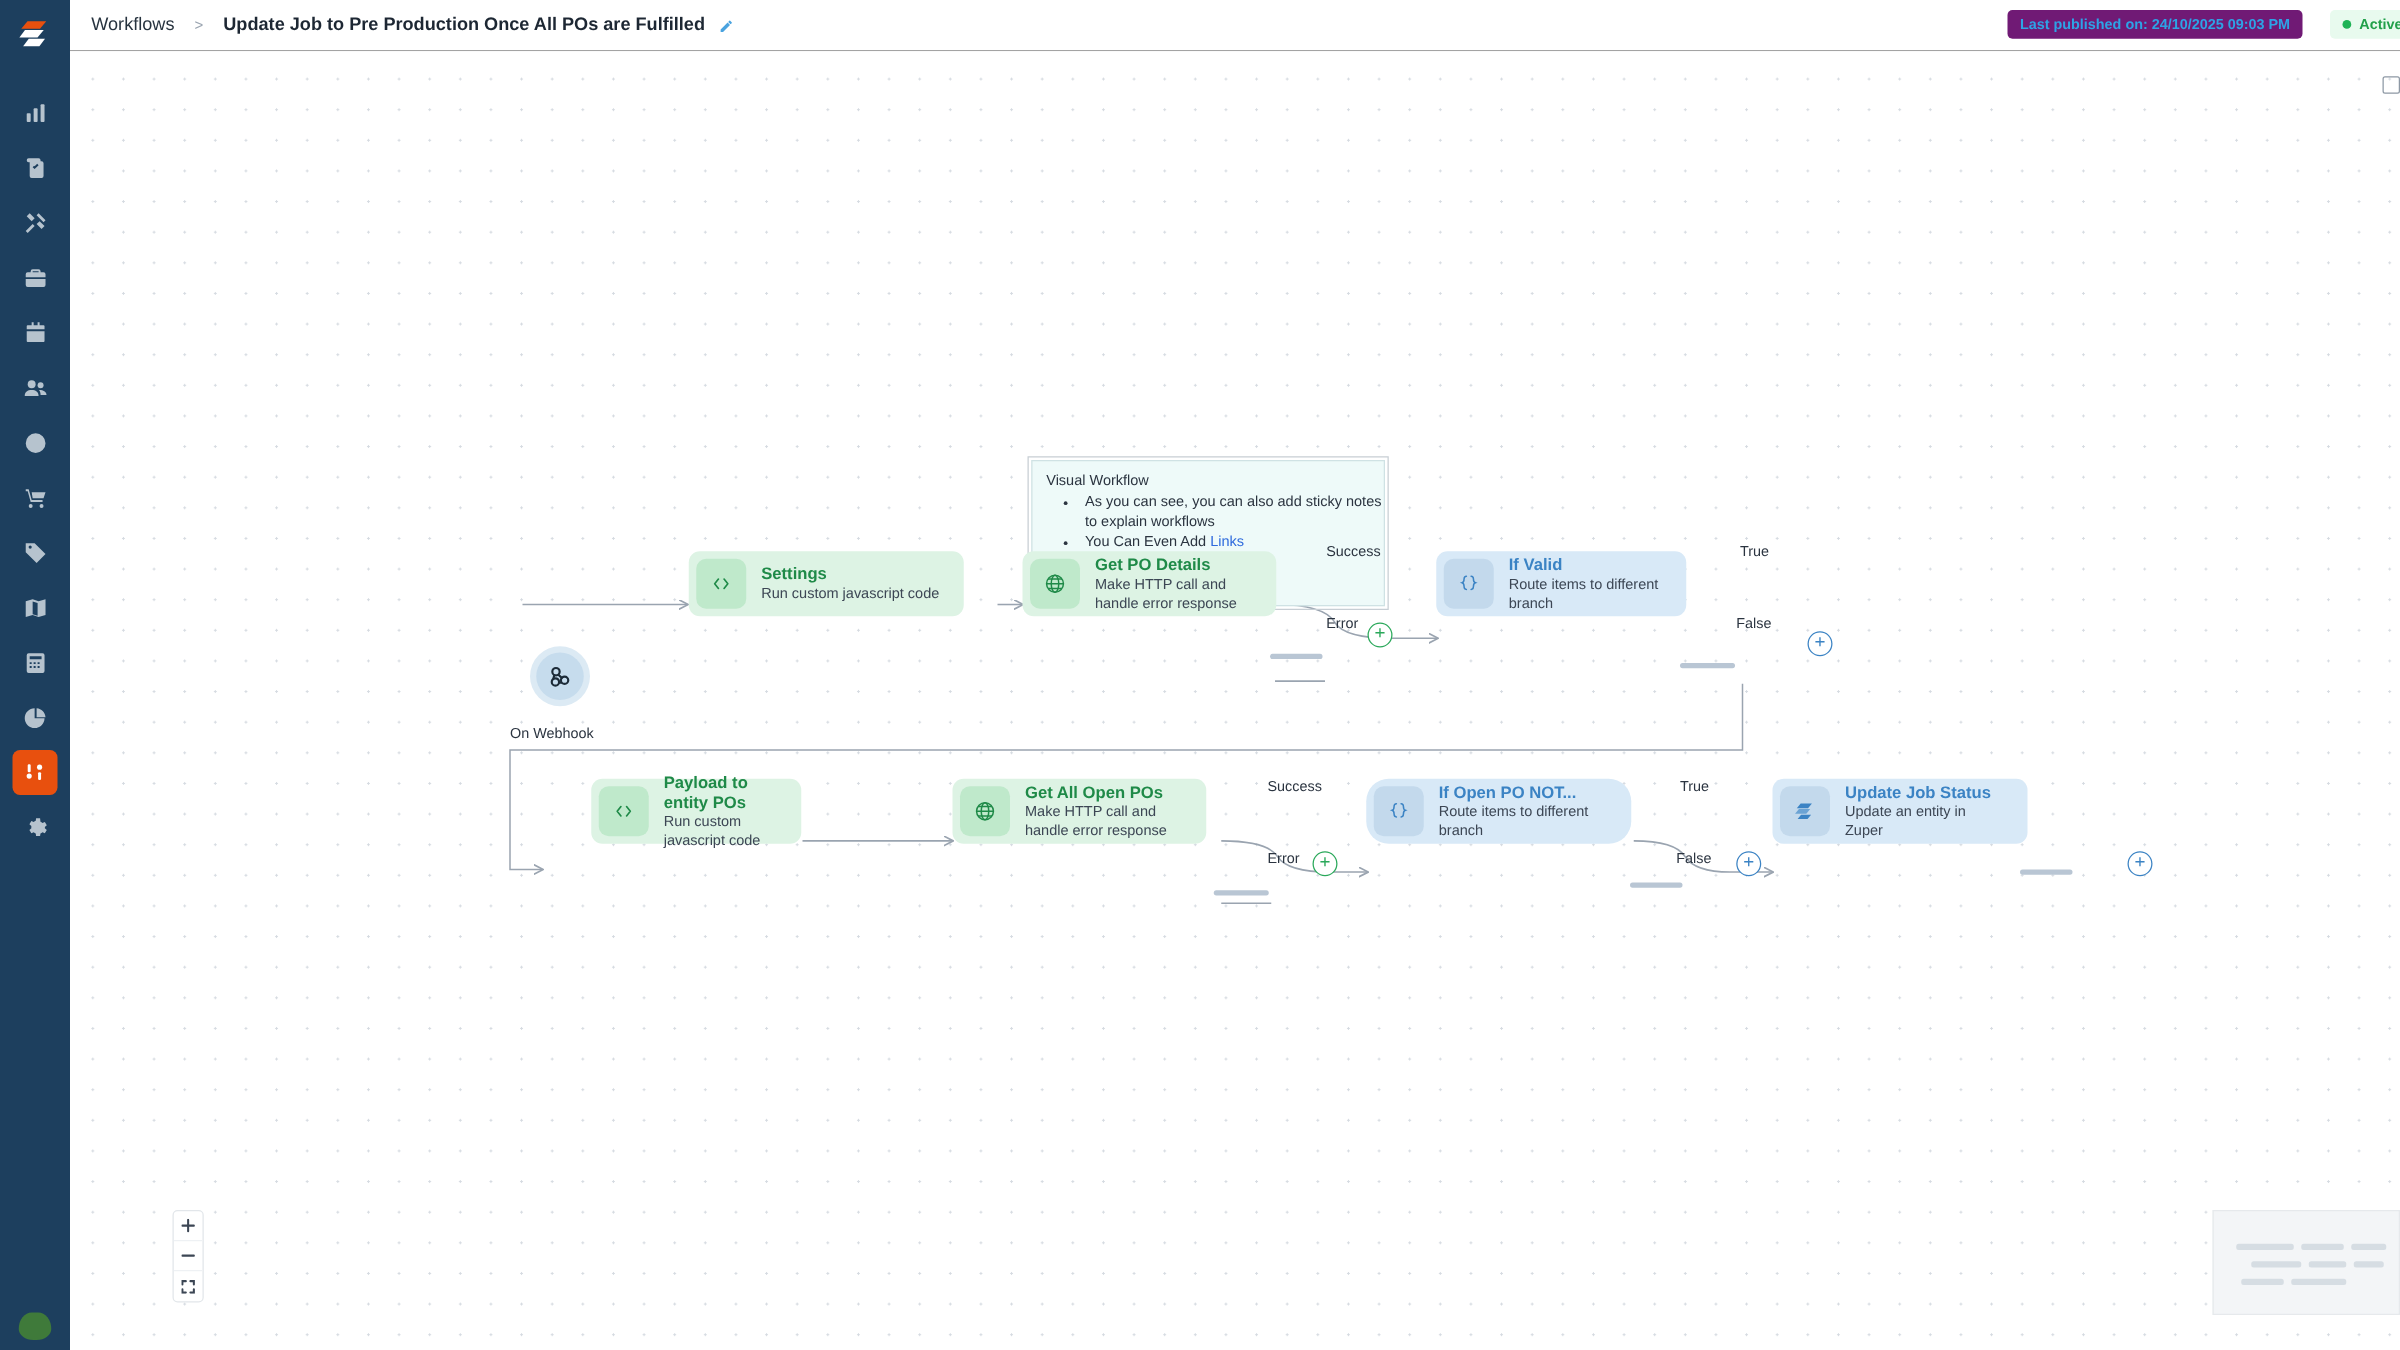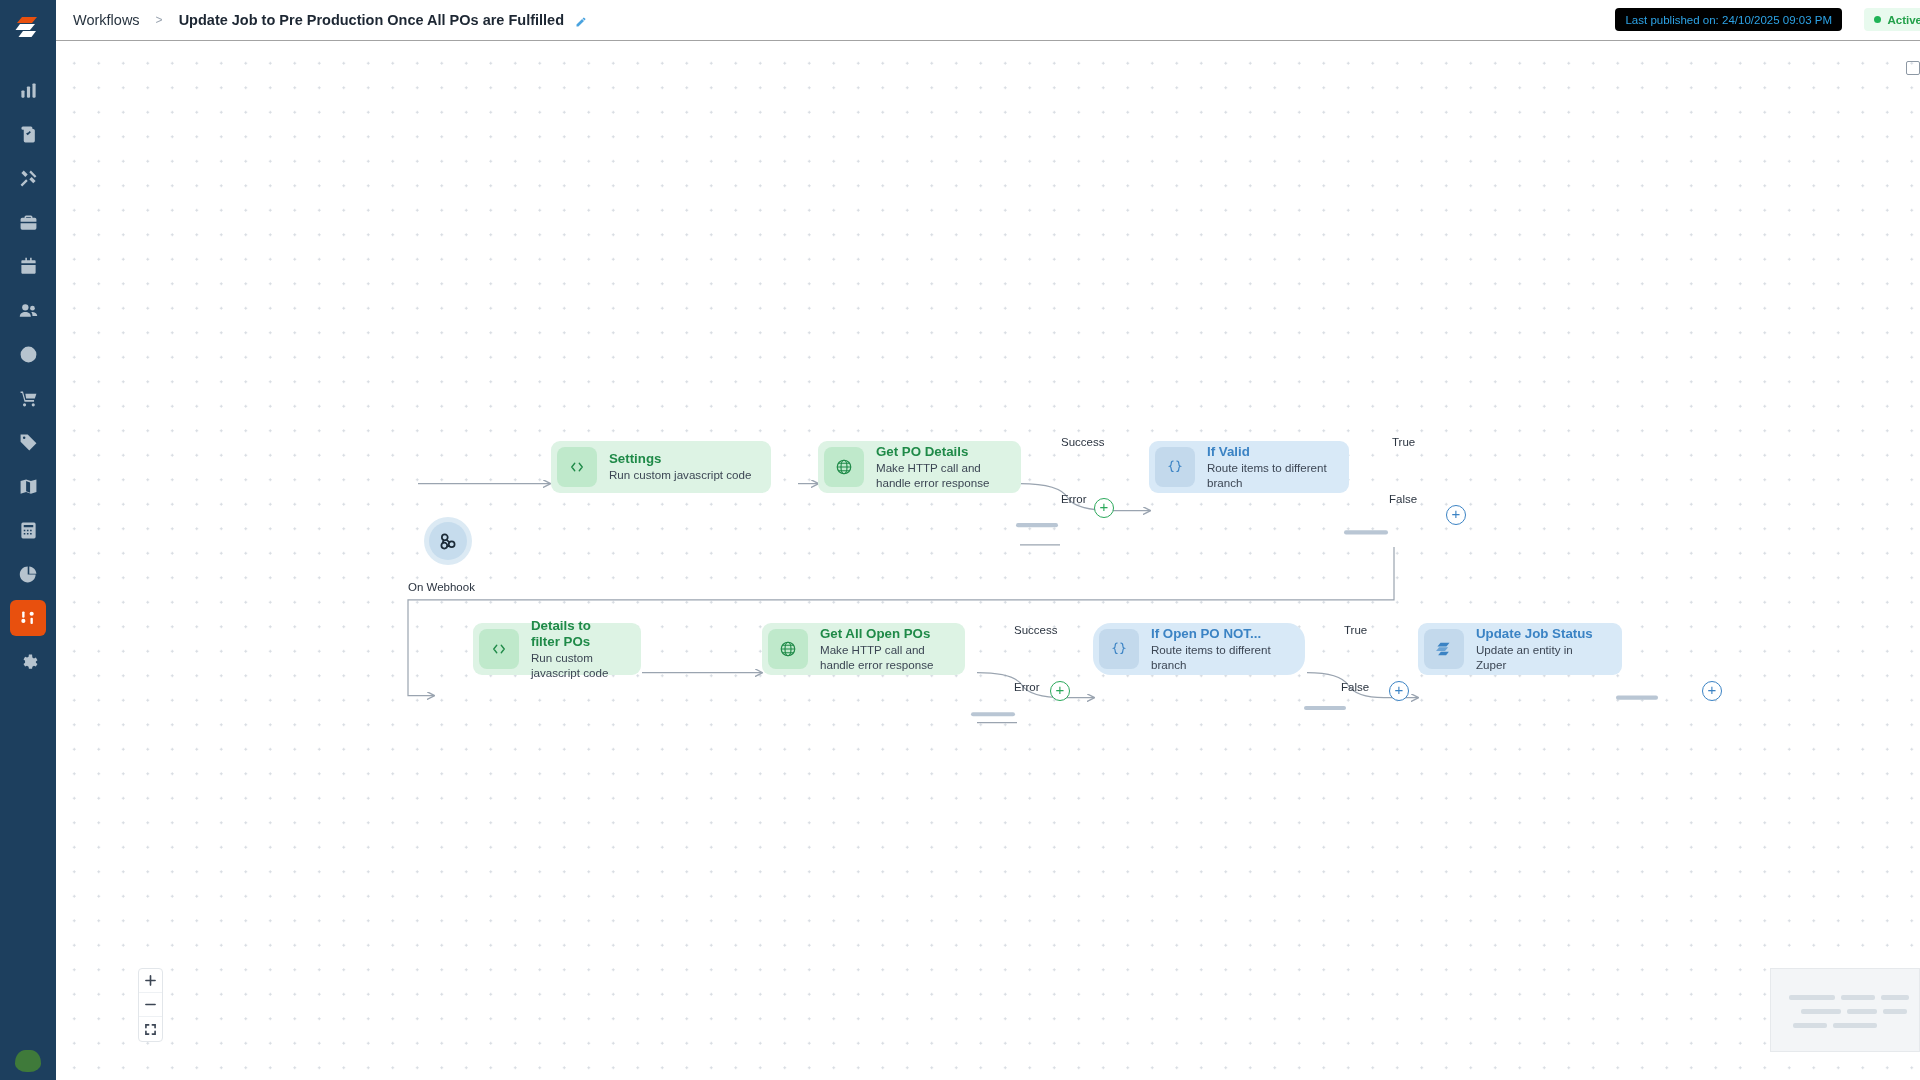--- a/index.html
+++ b/index.html
@@ -92,22 +92,22 @@
   }
   .crumb-root {
     margin-left: 17px; font-size: 14.5px; color: #27333f; font-weight: 400; cursor: pointer;
   }
   .crumb-sep { margin: 0 16px; color: #9aa4b0; font-size: 12px; }
   .crumb-title { font-size: 14.5px; color: #1d2733; font-weight: 700; }
   .crumb-edit { margin-left: 11px; width: 12px; height: 12px; cursor: pointer; }
   .crumb-edit svg { width: 12px; height: 12px; fill: #4aa3df; }
   .published {
     position: absolute; right: 78px; top: 8px; height: 23px;
-    background: #000000; color: #2da3e6; border-radius: 4px;
-    display: flex; align-items: center; padding: 0 10px; font-size: 11.5px; font-weight: 400;
+    background: #701a75; color: #2da3e6; border-radius: 4px;
+    display: flex; align-items: center; padding: 0 10px; font-size: 11.5px; font-weight: 700;
   }
   .statusbadge {
     position: absolute; right: -12px; top: 8px; height: 23px;
     background: #e8faee; border-radius: 4px;
     display: flex; align-items: center; gap: 6px; padding: 0 10px;
     font-size: 11.5px; font-weight: 700; color: #22a04a;
   }
   .statusbadge .dot { width: 7px; height: 7px; border-radius: 50%; background: #1fb356; }
 
   
@@ -377,20 +377,27 @@
             <circle cx="16" cy="15.5" r="3.2"></circle>
             <circle cx="8" cy="17" r="3.2"></circle>
             <path d="M10.6,10.7 L13.6,13.4"></path>
             <path d="M11.2,17.6 L12.9,17.6"></path>
             <path d="M6.3,13.8 L7,11.2"></path>
           </svg>
         </div>
       </div>
       <div class="trigger-label">On Webhook</div>
 
+      <div class="sticky">
+        <div class="sticky-title">Visual Workflow</div>
+        <ul>
+          <li>As you can see, you can also add sticky notes to explain workflows</li>
+          <li><span>You Can Even Add </span><a href="#">Links</a></li>
+        </ul>
+      </div>
 
       <div class="node green" style="left:495px; top:400px; width:220px;">
         <div class="node-icon">
           <svg viewBox="0 0 24 24" fill="none" stroke="#1f8a48" stroke-width="1.8" stroke-linecap="round" stroke-linejoin="round">
               <path d="M9 7l-4 5 4 5M15 7l4 5-4 5"></path>
             </svg>
         </div>
         <div class="node-text">
           <div class="node-title">Settings</div>
           <div class="node-sub" style="max-width:180px">Run custom javascript code</div>
@@ -423,21 +430,21 @@
         </div>
       </div>
 
       <div class="node green" style="left:417px; top:582px; width:168px;">
         <div class="node-icon">
           <svg viewBox="0 0 24 24" fill="none" stroke="#1f8a48" stroke-width="1.8" stroke-linecap="round" stroke-linejoin="round">
               <path d="M9 7l-4 5 4 5M15 7l4 5-4 5"></path>
             </svg>
         </div>
         <div class="node-text">
-          <div class="node-title">Details to filter POs</div>
+          <div class="node-title">Payload to entity POs</div>
           <div class="node-sub" style="max-width:175px">Run custom javascript code</div>
         </div>
       </div>
 
       <div class="node green" style="left:706px; top:582px; width:203px;">
         <div class="node-icon">
           <svg viewBox="0 0 24 24" fill="none" stroke="#1f8a48" stroke-width="1.6">
               <circle cx="12" cy="12" r="9"></circle>
               <ellipse cx="12" cy="12" rx="4" ry="9"></ellipse>
               <path d="M3 12h18M4.5 7h15M4.5 17h15"></path>

